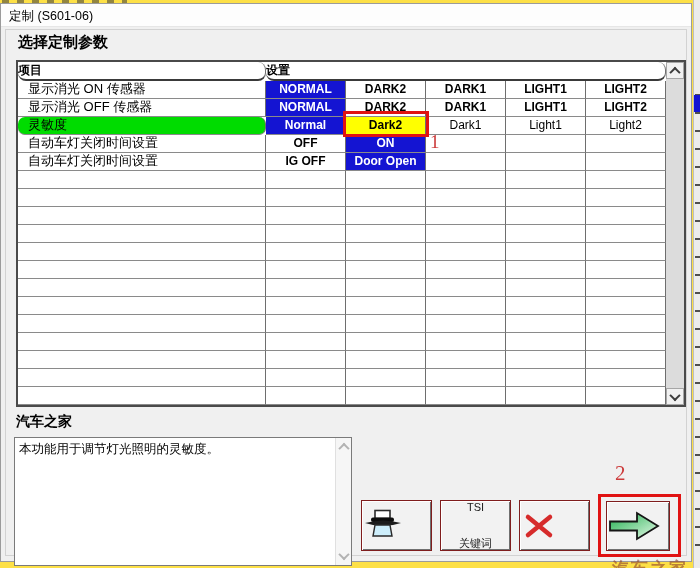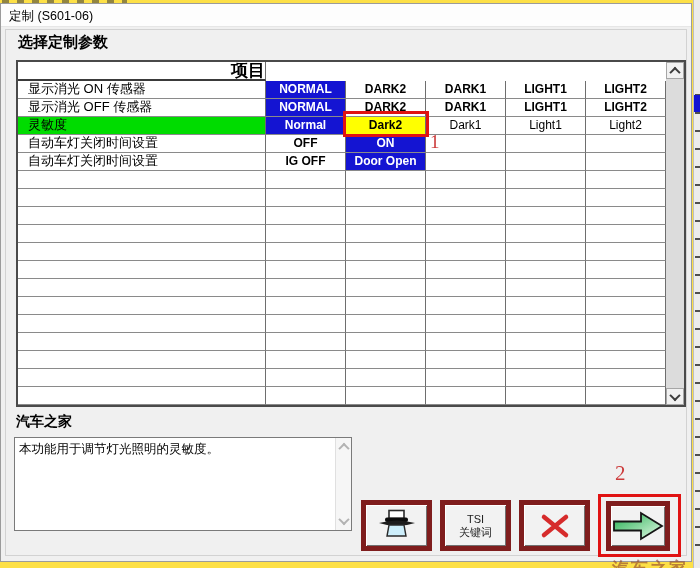--- a/index.html
+++ b/index.html
@@ -16,52 +16,52 @@
   #inner-frame{left:5px;top:29px;width:682px;height:527px;border:1px solid #d2d2d2;}
   #heading{left:18px;top:33px;font-size:15px;font-weight:bold;}
 
   
   #ptable{left:16px;top:60px;width:670px;height:347px;border:2px solid #4a4a4a;background:#fff;display:flex;}
   #table-grid{width:648px;overflow:hidden;}
   .t-row{display:flex;height:18px;}
   .t-row.hdr{height:19px;}
   .cell{box-sizing:border-box;border-right:1px solid #6e6e6e;border-bottom:1px solid #8a8a8a;
         font-size:12px;line-height:16px;overflow:hidden;white-space:nowrap;}
-  .hdr .cell{font-size:17px;font-weight:bold;text-align:right;border-bottom:2px solid #3a3a3a;line-height:17px;}
+  .hdr .cell{font-size:12px;font-weight:bold;text-align:left;border-bottom:2px solid #3a3a3a;line-height:17px;border-radius:8px;}
   .c-item{width:248px;padding-left:10px;}
   .hdr .c-item{padding-left:0;}
   .c-set{width:80px;text-align:center;font-weight:bold;}
   .c-sethdr{width:400px;}
   .itemtxt{font-size:13px;}
   .sel{background:#1414d2;color:#fff;}
-  .green{background:#00dc00;}
+  .green{background:#00dc00;border-radius:7px;}
   .yellow{background:#ffff00;}
   .fw-n{font-weight:400;}
 
   
   #vscroll{width:18px;background:#dcdcdc;position:relative;}
   .sb-btn{position:absolute;left:0;width:18px;height:17px;background:#f1f1f1;border:1px solid #a6a6a6;
           box-sizing:border-box;display:flex;align-items:center;justify-content:center;}
   .sb-up{top:0;} .sb-down{bottom:0;}
   .chev{width:6px;height:6px;border-left:2px solid #3c3c3c;border-top:2px solid #3c3c3c;display:block;}
   .chev.up{transform:rotate(45deg) translate(1px,1px);}
   .chev.down{transform:rotate(225deg) translate(1px,1px);}
 
   
   #desc-label{left:16px;top:413px;font-size:14px;font-weight:bold;}
-  #desc-box{left:14px;top:437px;width:338px;height:94px;background:#fff;border:1px solid #7a7a7a;display:flex;}
+  #desc-box{left:14px;top:437px;width:338px;height:129px;background:#fff;border:1px solid #7a7a7a;display:flex;}
   #desc-text{flex:1;padding:3px 4px;font-size:12.5px;line-height:16px;}
   #desc-scroll{width:15px;background:#f6f6f6;border-left:1px solid #e0e0e0;position:relative;}
   #desc-scroll .chev{border-color:#b3b3b3;position:absolute;left:4px;}
   #desc-scroll .up{top:5px;} #desc-scroll .down{bottom:5px;}
 
   
-  .btn{background:#f2f2f2;border:5px solid #7f1d1d;
+  .btn{background:#f2f2f2;border:1px solid #7f1d1d;
        box-shadow:inset 1px 1px 0 #ffffff, inset -1px -1px 0 #707070;
-       display:flex;align-items:center;justify-content:center;cursor:pointer;}
+       display:flex;align-items:center;justify-content:space-between;cursor:pointer;}
   #btn-print{left:361px;top:500px;width:71px;height:51px;}
   #btn-tsi{left:440px;top:500px;width:71px;height:51px;flex-direction:column;font-size:11px;line-height:13px;color:#222;}
   #btn-x{left:519px;top:500px;width:71px;height:51px;}
   #btn-next{left:606px;top:501px;width:64px;height:50px;}
 
   
   .red-rect{border:3px solid #e01212;background:transparent;pointer-events:none;}
   #rect-cell{left:343px;top:111px;width:86px;height:26px;}
   #rect-btn{left:598px;top:494px;width:83px;height:63px;}
   .red-num{color:#cc3b3b;font-family:"Liberation Serif", serif;pointer-events:none;}
@@ -88,20 +88,21 @@
   <div id="titlebar" class="abs"></div>
   <div id="title" class="abs">定制 (S601-06)</div>
   <div id="inner-frame" class="abs"></div>
 
   <div id="heading" class="abs">选择定制参数</div>
 
   <div id="ptable" class="abs">
     <div id="table-grid">
       <div class="t-row hdr">
         <div class="cell c-item">项目</div>
+        <div class="cell c-sethdr">设置</div>
       </div>
 
       <div class="t-row">
         <div class="cell c-item itemtxt">显示消光 ON 传感器</div>
         <div class="cell c-set sel">NORMAL</div>
         <div class="cell c-set">DARK2</div>
         <div class="cell c-set">DARK1</div>
         <div class="cell c-set">LIGHT1</div>
         <div class="cell c-set">LIGHT2</div>
       </div>

